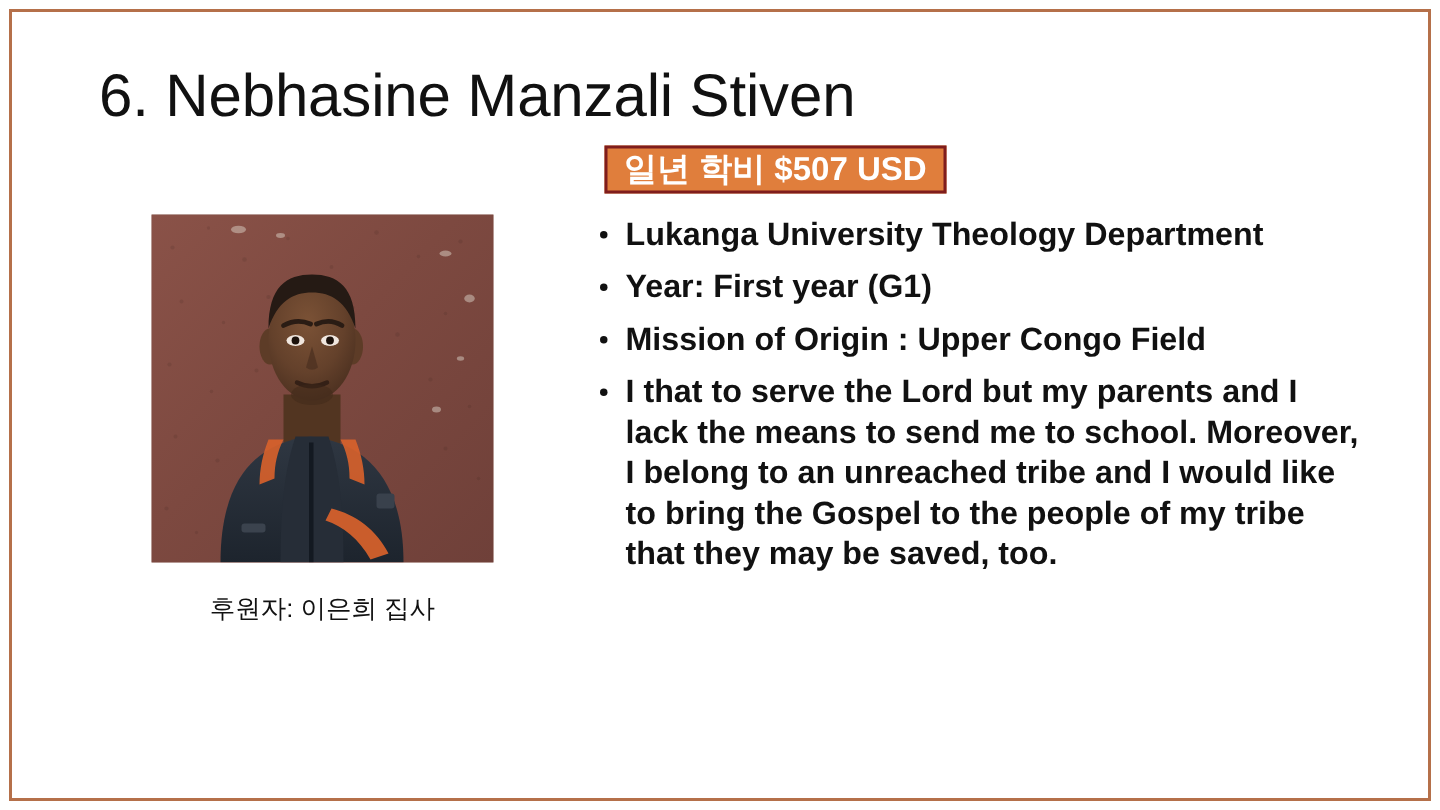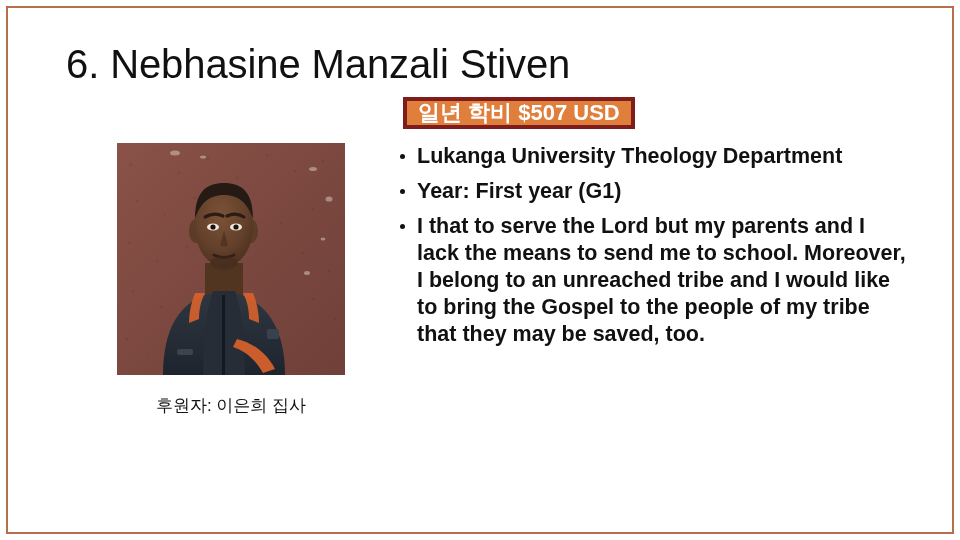--- a/index.html
+++ b/index.html
@@ -44,21 +44,20 @@
     letter-spacing: -0.1px;
     white-space: nowrap;
   }
 
   
   .photo-block {
     position: absolute;
     left: 101px;
     top: 143px;
     width: 228px;
-    margin-left: 16px;
   }
 
   .photo {
     position: relative;
     width: 228px;
     height: 232px;
     overflow: hidden;
     background: #7c4b40;
   }
 
@@ -82,21 +81,21 @@
   
   .cost-badge {
     position: absolute;
     left: 403px;
     top: 97px;
     height: 32px;
     padding: 0 11px;
     display: inline-flex;
     align-items: center;
     background: #e07e3c;
-    border: 4px solid #7f1d1d;
+    border: 2px solid #7f1d1d;
     box-sizing: border-box;
     color: #ffffff;
     font-size: 22px;
     line-height: 22px;
     font-weight: 700;
     white-space: nowrap;
   }
 
   .bullet-list {
     position: absolute;
@@ -238,16 +237,17 @@
       </svg>
     </div>
     <div class="photo-caption">후원자: 이은희 집사</div>
   </div>
 
   <div class="cost-badge">일년 학비 $507 USD</div>
 
   <ul class="bullet-list">
     <li class="bullet-item">Lukanga University Theology Department</li>
     <li class="bullet-item">Year: First year (G1)</li>
+    <li class="bullet-item">Mission of Origin : Upper Congo Field</li>
     <li class="bullet-item">I that to serve the Lord but my parents and I lack the means to send me to school. Moreover, I belong to an unreached tribe and I would like to bring the Gospel to the people of my tribe that they may be saved, too.</li>
   </ul>
 
 </div>
 
 </body></html>

